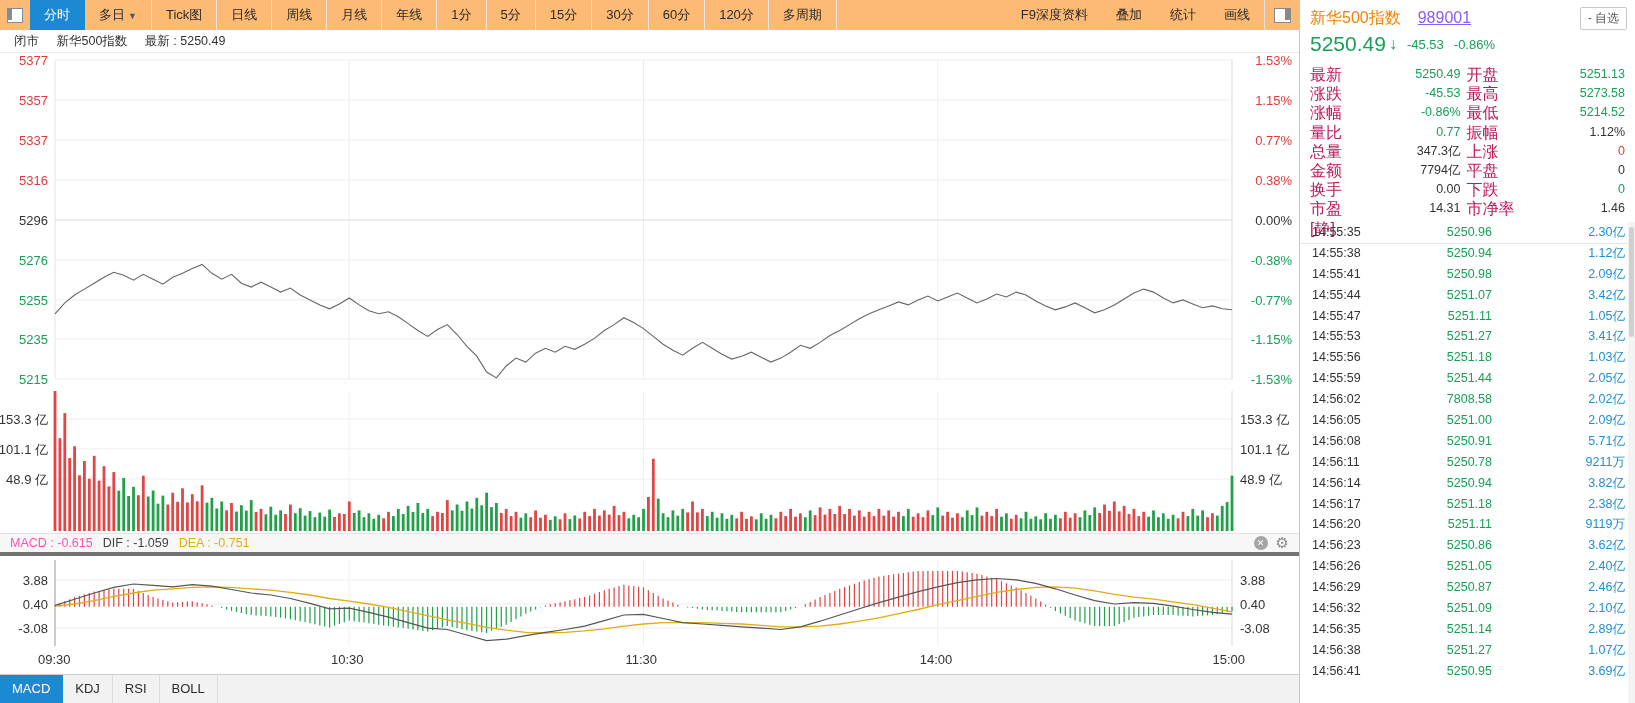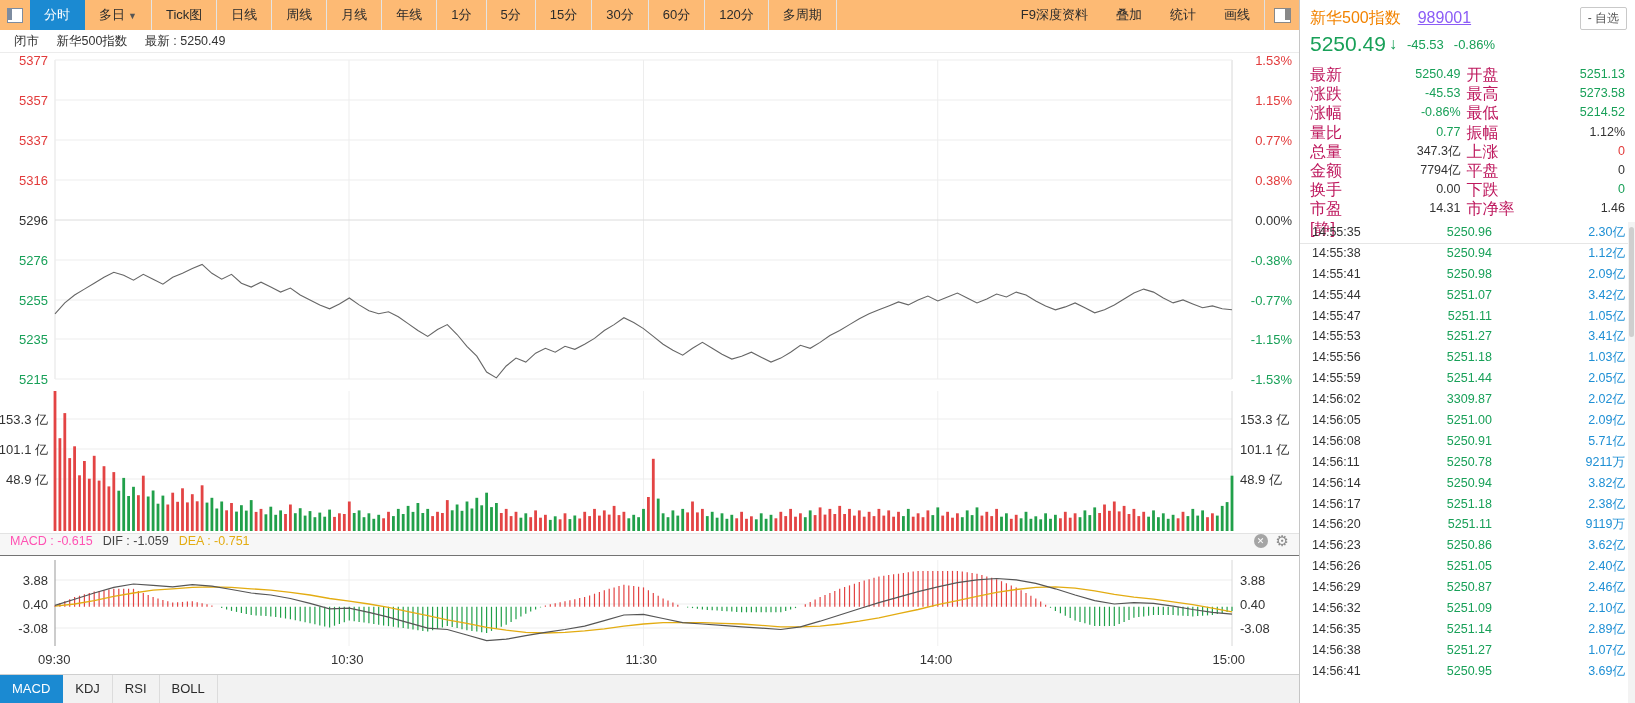--- a/index.html
+++ b/index.html
@@ -20,21 +20,21 @@
   .panel-toggle{width:34px;display:flex;align-items:center;justify-content:center;border-left:1px solid #e0e0e0;cursor:pointer;}
   .pt-box{width:15px;height:13px;border:1px solid #888;position:relative;background:#fff;}
   .pt-box::before{content:"";position:absolute;right:0;top:0;width:5px;height:11px;background:#888;}
   
   .statusbar{position:absolute;top:30px;left:0;width:1299px;height:22px;line-height:22px;background:#fff;border-bottom:1px solid #ececec;font-size:12.5px;color:#333;}
   .statusbar span{margin-left:14px;}
   
   svg{display:block;}
   #priceSvg{position:absolute;top:52px;left:0;}
   #volSvg{position:absolute;top:385px;left:0;}
-  .macd-header{position:absolute;top:533px;left:0;width:1299px;height:23px;background:#f7f7f7;border-top:1px solid #e3e3e3;border-bottom:1px solid #737373;display:flex;align-items:flex-start;padding:0 10px;box-sizing:border-box;font-size:12.5px;}
+  .macd-header{position:absolute;top:533px;left:0;width:1299px;height:23px;background:#f7f7f7;border-top:1px solid #e3e3e3;border-bottom:4px solid #737373;display:flex;align-items:center;padding:8px 10px;box-sizing:border-box;font-size:12.5px;}
   .mh-macd{color:#ff52b3;}
   .mh-dif{color:#444;margin-left:10px;}
   .mh-dea{color:#e3ac12;margin-left:10px;}
   .mh-icons{margin-left:auto;display:flex;align-items:center;gap:8px;}
   .icon-close{width:14px;height:14px;border-radius:50%;background:#a5a5a5;color:#fff;font-size:9px;line-height:14px;text-align:center;cursor:pointer;}
   .icon-gear{font-size:15px;color:#8a8a8a;line-height:14px;cursor:pointer;}
   #macdSvg{position:absolute;top:556px;left:0;}
   .xlabels{position:absolute;top:648px;left:0;width:1299px;height:26px;font-size:13px;color:#333;}
   .xlabels span{position:absolute;top:4px;}
   
@@ -765,21 +765,21 @@
           <span class="tk-price">5251.18</span>
           <span class="tk-vol">1.03亿</span>
         </div>
         <div class="tick-row">
           <span class="tk-time">14:55:59</span>
           <span class="tk-price">5251.44</span>
           <span class="tk-vol">2.05亿</span>
         </div>
         <div class="tick-row">
           <span class="tk-time">14:56:02</span>
-          <span class="tk-price">3309.87</span>
+          <span class="tk-price">7808.58</span>
           <span class="tk-vol">2.02亿</span>
         </div>
         <div class="tick-row">
           <span class="tk-time">14:56:05</span>
           <span class="tk-price">5251.00</span>
           <span class="tk-vol">2.09亿</span>
         </div>
         <div class="tick-row">
           <span class="tk-time">14:56:08</span>
           <span class="tk-price">5250.91</span>

